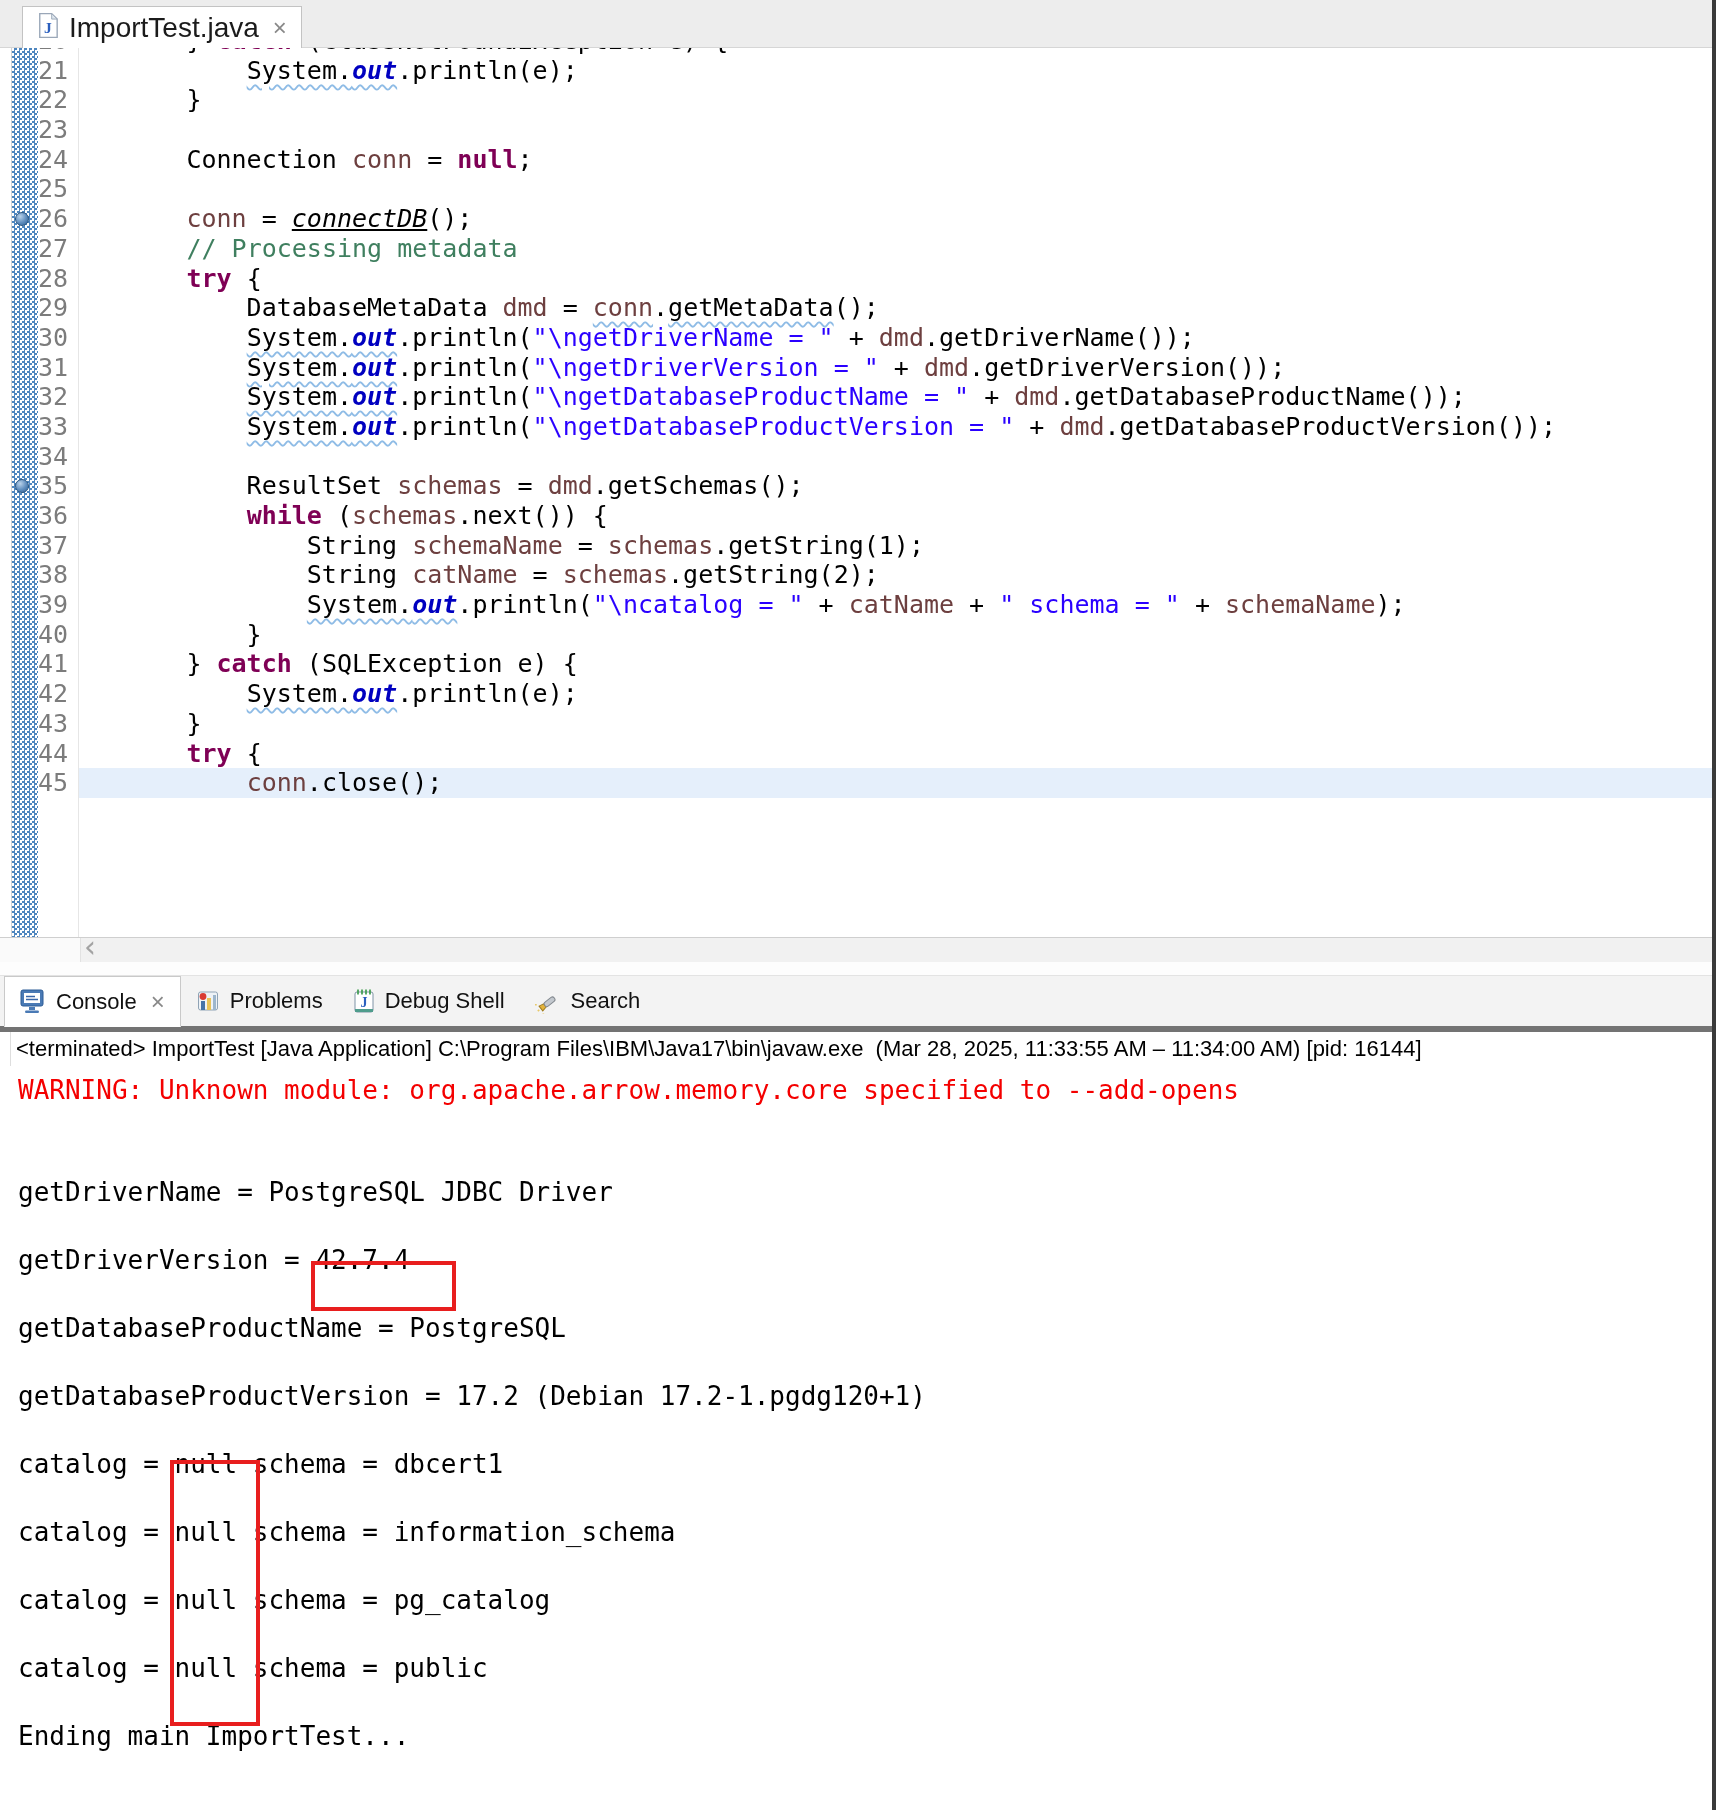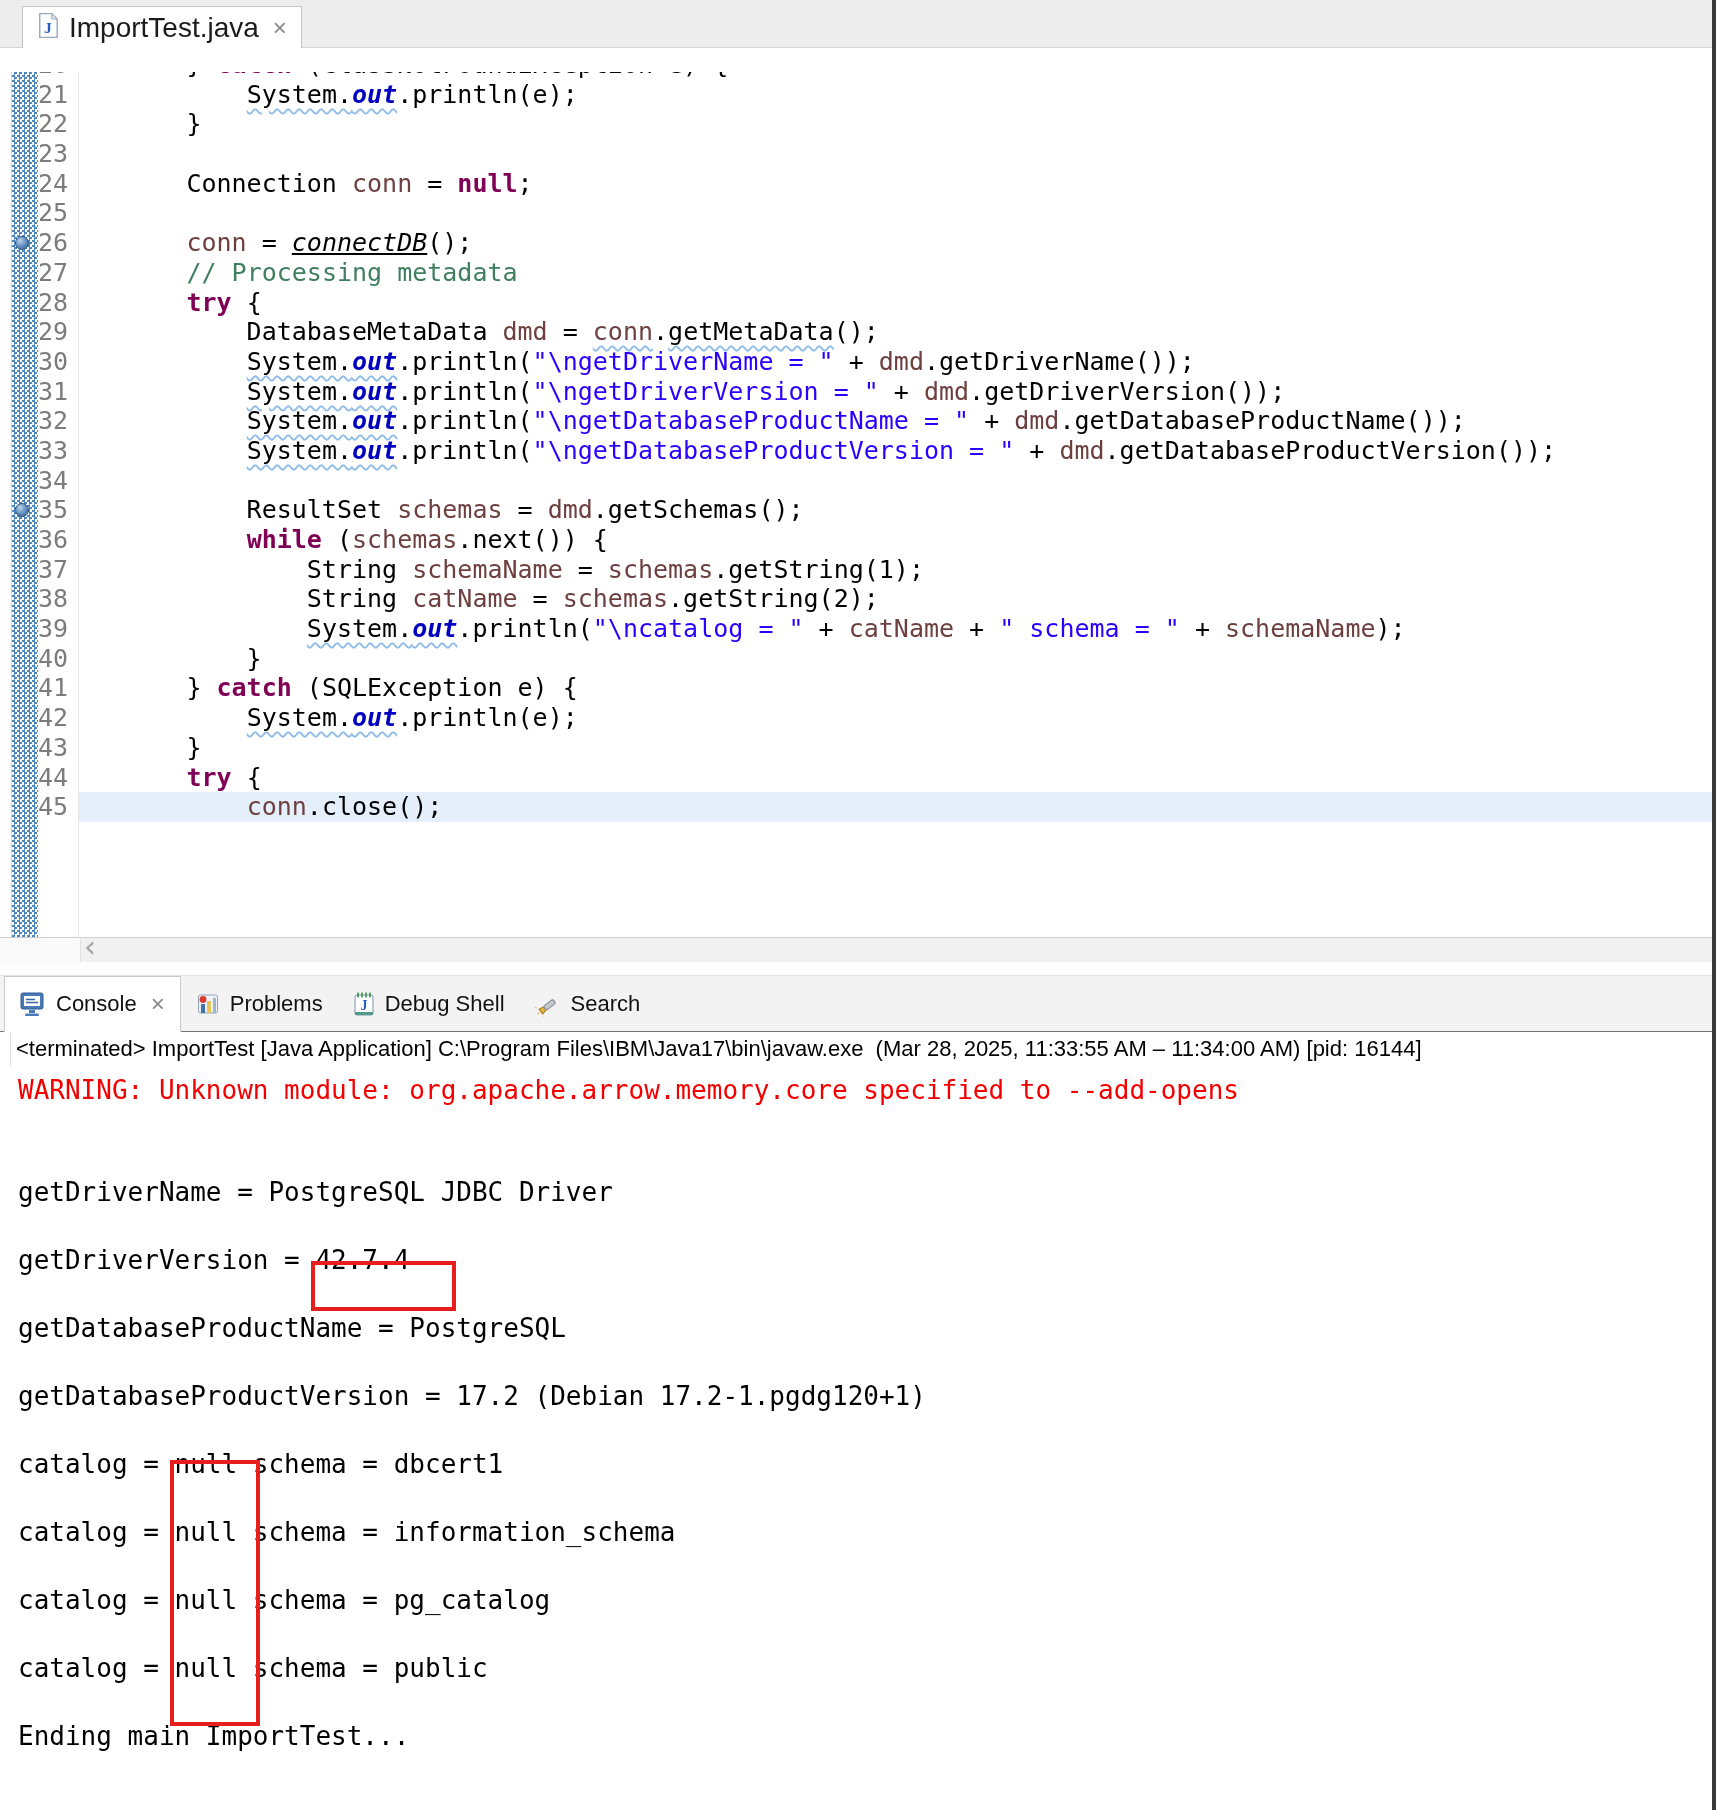--- a/index.html
+++ b/index.html
@@ -8,21 +8,21 @@
   .app::after{content:"";position:absolute;right:0;top:0;bottom:0;width:4px;background:#3a3a3a;}
 
   
   .etabbar{position:absolute;left:0;top:0;width:100%;height:48px;background:#ededed;border-bottom:1px solid #d6d6d6;box-sizing:border-box;}
   .etab{position:absolute;left:22px;top:6px;height:42px;background:#ffffff;border:1px solid #c3c3c3;border-bottom:none;
         display:flex;align-items:center;gap:10px;padding:0 14px;box-sizing:border-box;}
   .etab-label{font-size:28px;color:#1b1b1b;}
   .tab-close{font-size:24px;color:#898989;line-height:1;margin-left:4px;}
 
   
-  .editor{position:absolute;left:0;top:48px;width:100%;height:889px;background:#fff;overflow:hidden;margin-top:24px;}
+  .editor{position:absolute;left:0;top:48px;width:100%;height:889px;background:#fff;overflow:hidden;}
   .ruler-left{position:absolute;left:0;top:0;bottom:0;width:11px;background:#fff;border-right:1px solid #d2d2d2;}
   .checker{position:absolute;left:12px;top:0;bottom:0;width:26px;
      background:conic-gradient(#4e86bf 0 25%, #ffffff 0 50%, #4e86bf 0 75%, #ffffff 0);
      background-size:5px 5px;}
   .numborder{position:absolute;left:78px;top:0;bottom:0;width:1px;background:#e6e6e6;}
   .codelines{position:absolute;left:0;right:0;top:-22px;}
   .row{position:relative;height:29.7px;}
   .row.current::before{content:"";position:absolute;left:79px;right:0;top:0;bottom:0;background:#e5effb;}
   .num{position:absolute;left:30px;width:38px;text-align:right;color:#7c7c7c;
        font:25px/29.7px "DejaVu Sans Mono","Liberation Mono",monospace;}
@@ -41,21 +41,21 @@
 
   
   .hscroll{position:absolute;left:0;top:937px;width:100%;height:25px;background:#f1f1f1;border-top:1px solid #cfcfcf;box-sizing:border-box;}
   .hscroll .corner{position:absolute;left:0;top:0;bottom:0;width:80px;background:#fafafa;border-right:1px solid #e2e2e2;}
   .chev{position:absolute;left:84px;top:-6px;color:#a3a3a3;font-size:30px;line-height:30px;font-family:"DejaVu Sans",sans-serif;}
 
   .gapband{position:absolute;left:0;top:962px;width:100%;height:13px;background:#fdfdfd;}
 
   
   .ctabbar{position:absolute;left:0;top:975px;width:100%;height:57px;background:#f3f3f3;
-           border-top:1px solid #e3e3e3;border-bottom:1px solid #737373;box-sizing:border-box;
+           border-top:1px solid #e3e3e3;border-bottom:6px solid #737373;box-sizing:border-box;
            display:flex;align-items:stretch;padding-left:4px;}
   .ctab{display:flex;align-items:center;gap:10px;padding:0 15px;font-size:22px;color:#111;}
   .ctab.active{background:#fff;border:1px solid #c9c9c9;border-bottom:1px solid #ffffff;margin-bottom:-1px;}
   .ctab .icon{display:inline-flex;}
 
   
   .cstatus{position:absolute;left:0;top:1032px;width:100%;height:34px;background:#fff;
            font:22px/34px "Liberation Sans",sans-serif;color:#000;padding-left:16px;white-space:pre;overflow:hidden;box-sizing:border-box;}
   .cvline{position:absolute;left:10px;top:1032px;height:778px;width:1px;background:#dedede;}
   .cbody{position:absolute;left:0;top:1066px;width:100%;height:744px;background:#fff;overflow:hidden;}

